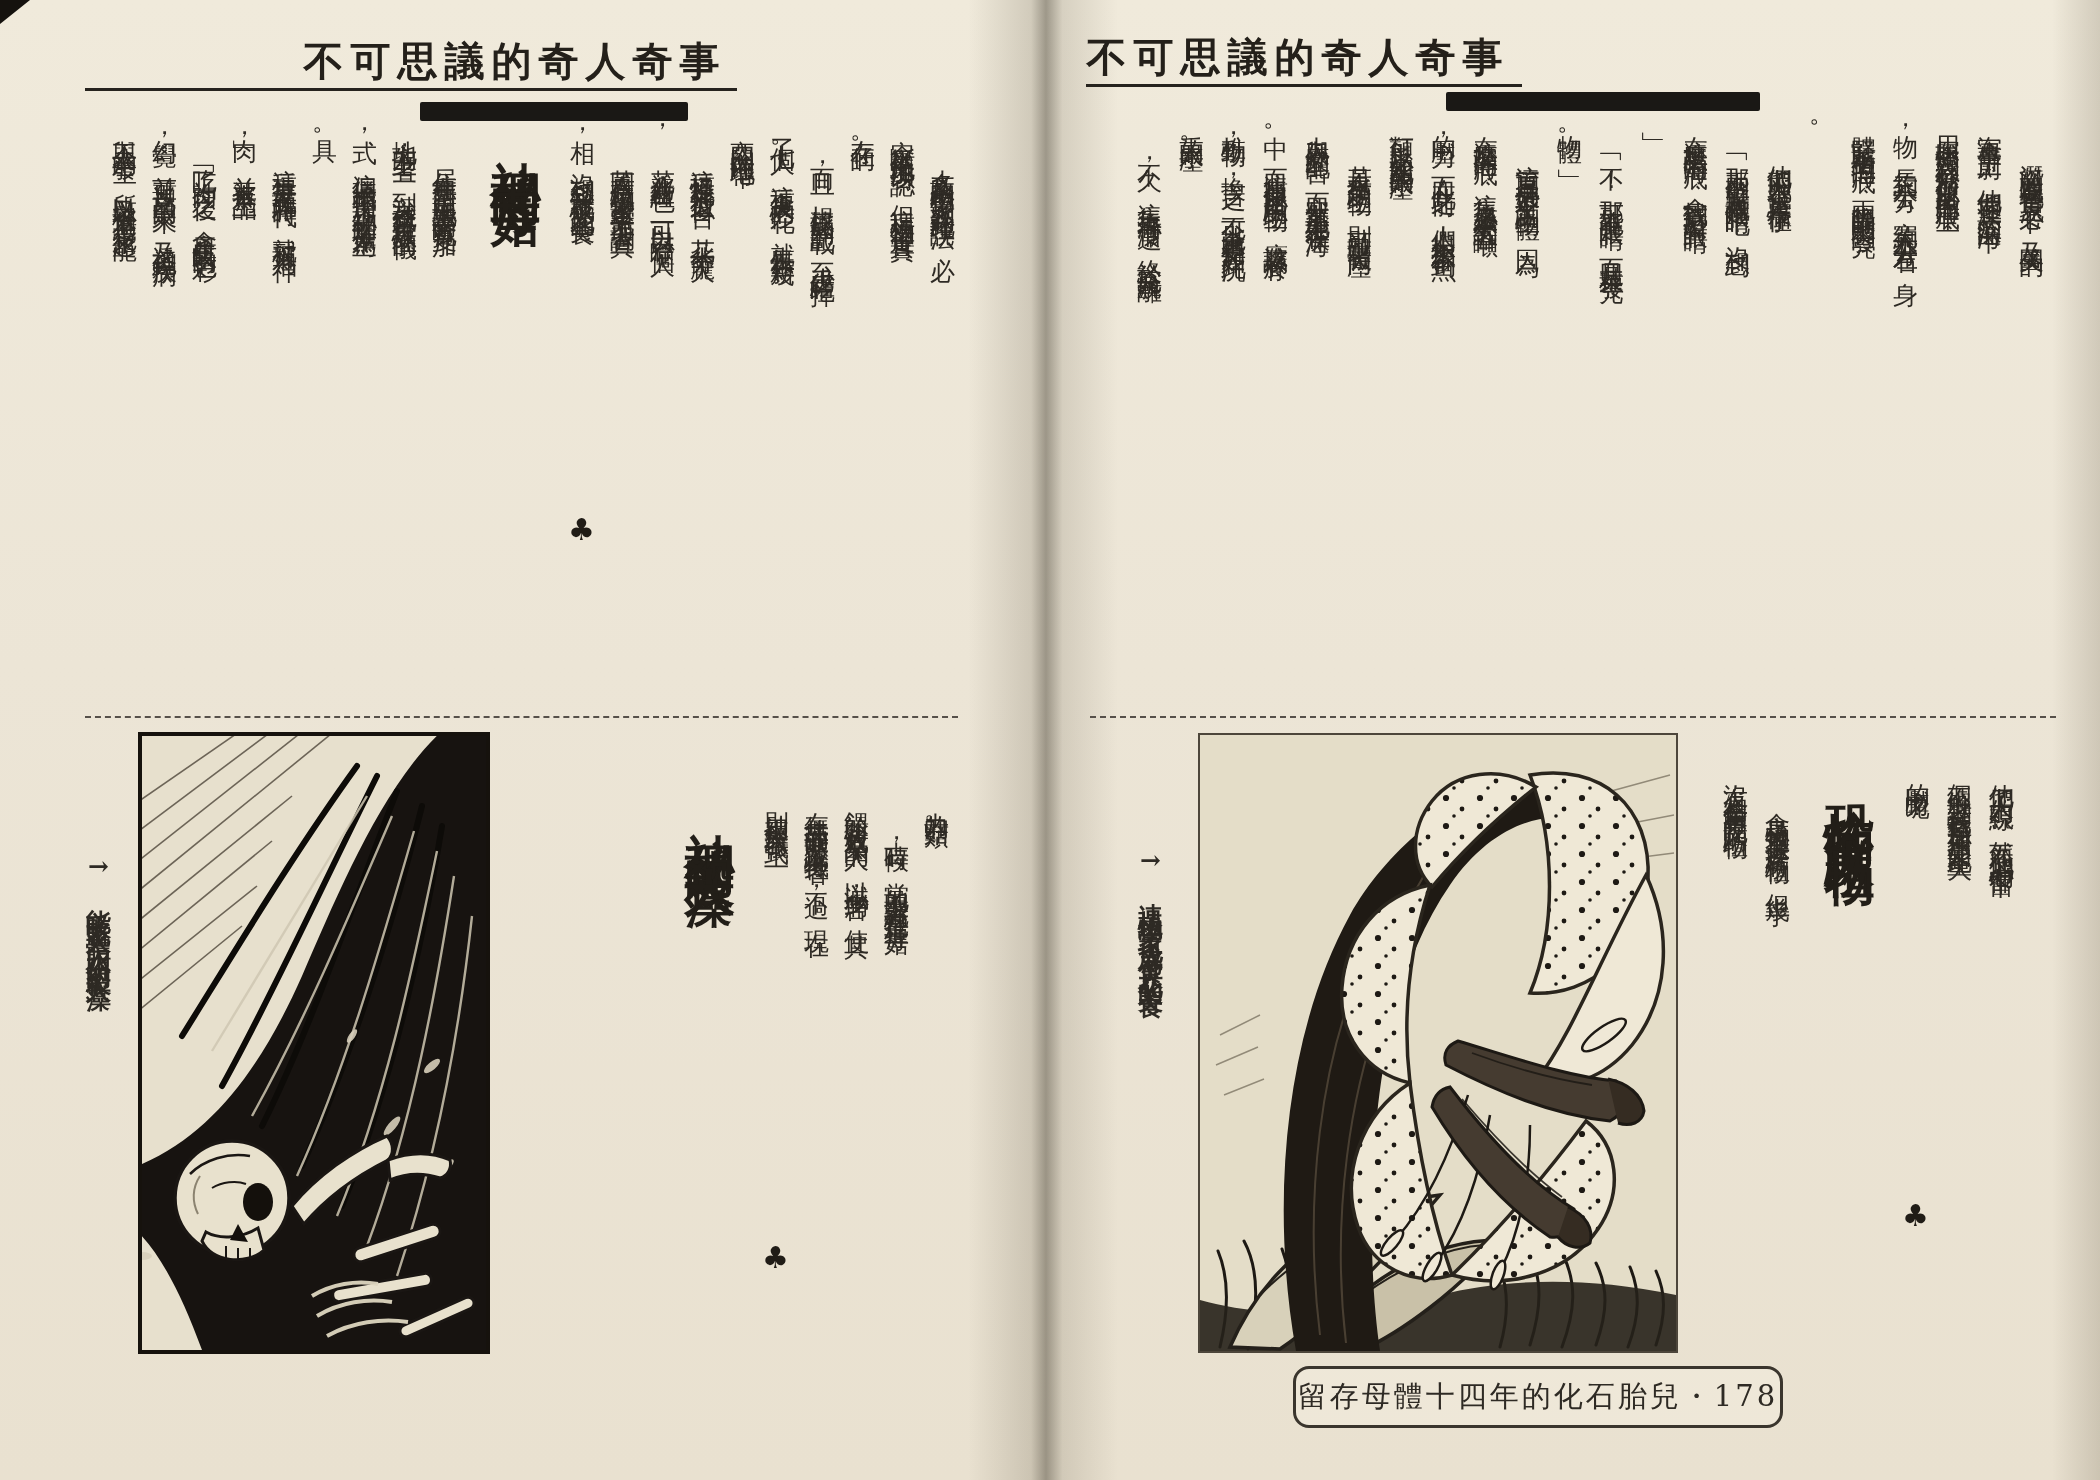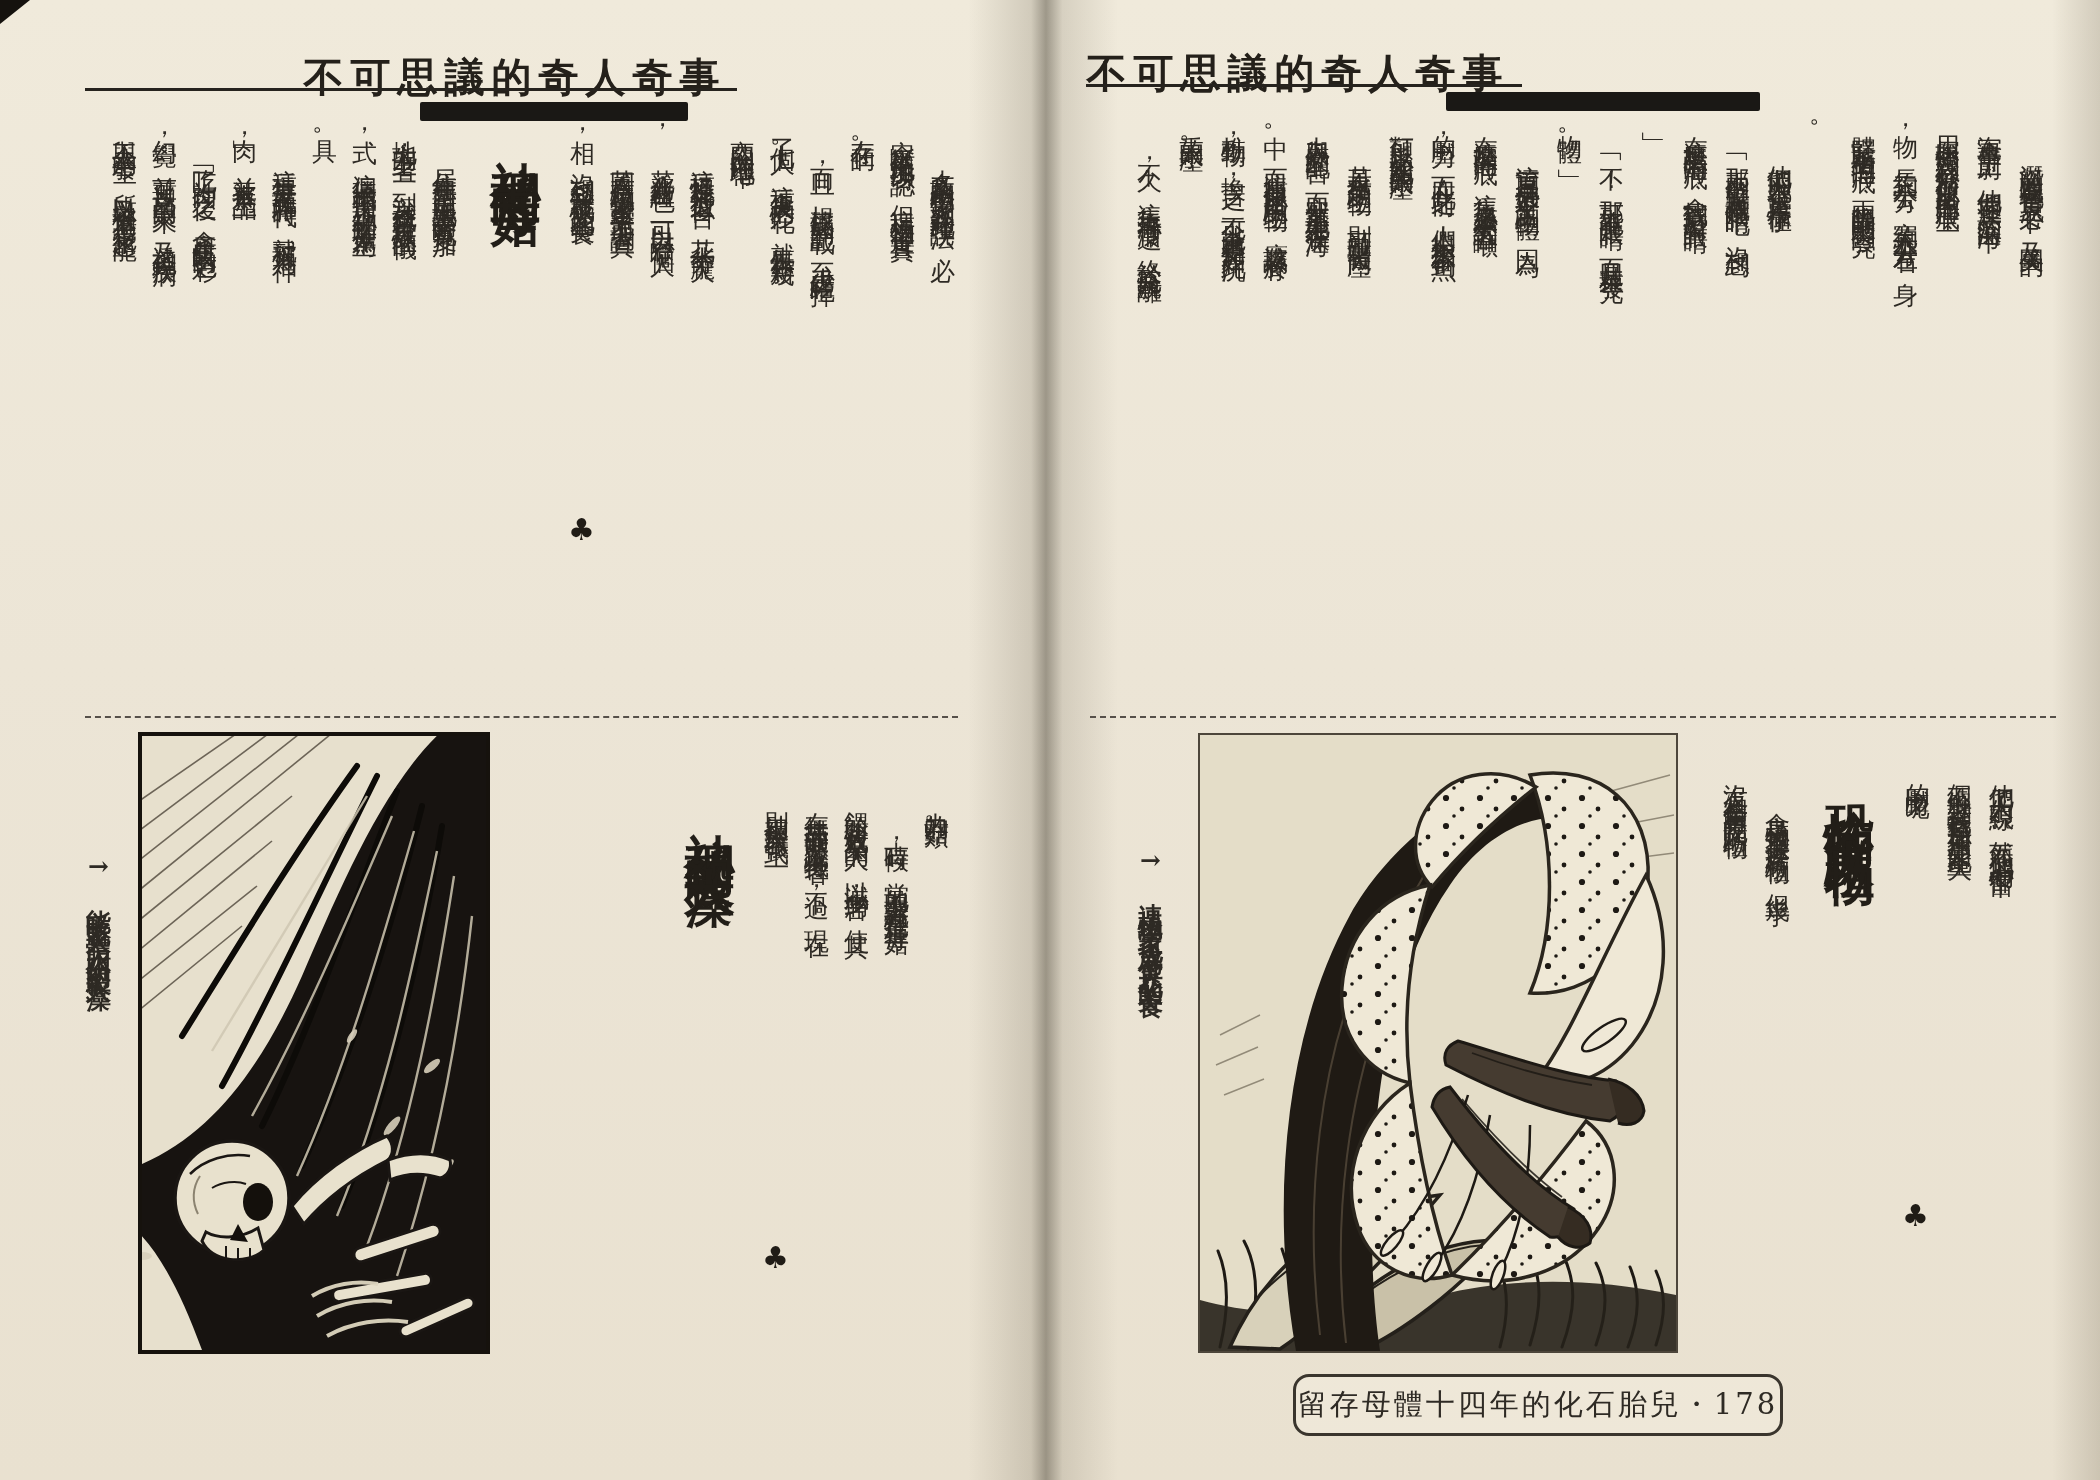--- a/index.html
+++ b/index.html
@@ -42,21 +42,20 @@
     white-space:nowrap;
   }
   .page-header{
     position:absolute;
     font-family:"DejaVu Sans","Liberation Sans",sans-serif;
     font-weight:bold;
     font-size:40px;
     letter-spacing:7px;
     text-align:center;
     color:#24201a;
-    margin-top:16px;
   }
   .hrule{position:absolute;background:#26231e;height:3px;}
   .hdash{position:absolute;height:0;border-top:2px dashed #56504a;}
   .bar{position:absolute;background:#1a1815;border-radius:2px;}
   .club{
     position:absolute;
     font-family:"DejaVu Sans","Liberation Sans",sans-serif;
     font-size:30px;color:#201c16;
   }
   .footer-box{
@@ -289,15 +288,15 @@
       </g>
       <g stroke="#1d1914" stroke-width="1.8" fill="none" opacity="0.85">
         <path d="M272,318 C310,332 352,344 392,350"></path>
         <path d="M262,364 C296,404 332,440 362,462"></path>
       </g>
     </svg>
   </div>
 
   <div class="caption" style="left:1134px;top:846px;height:510px;">→連植物學家也成為食人花的美食。</div>
 
-  <div class="footer-box" style="left:1293px;top:1366px;width:484px;height:56px;margin-top:8px;">留存母體十四年的化石胎兒・178</div>
+  <div class="footer-box" style="left:1293px;top:1366px;width:484px;height:56px;">留存母體十四年的化石胎兒・178</div>
 
 </div>
 
 </body></html>

